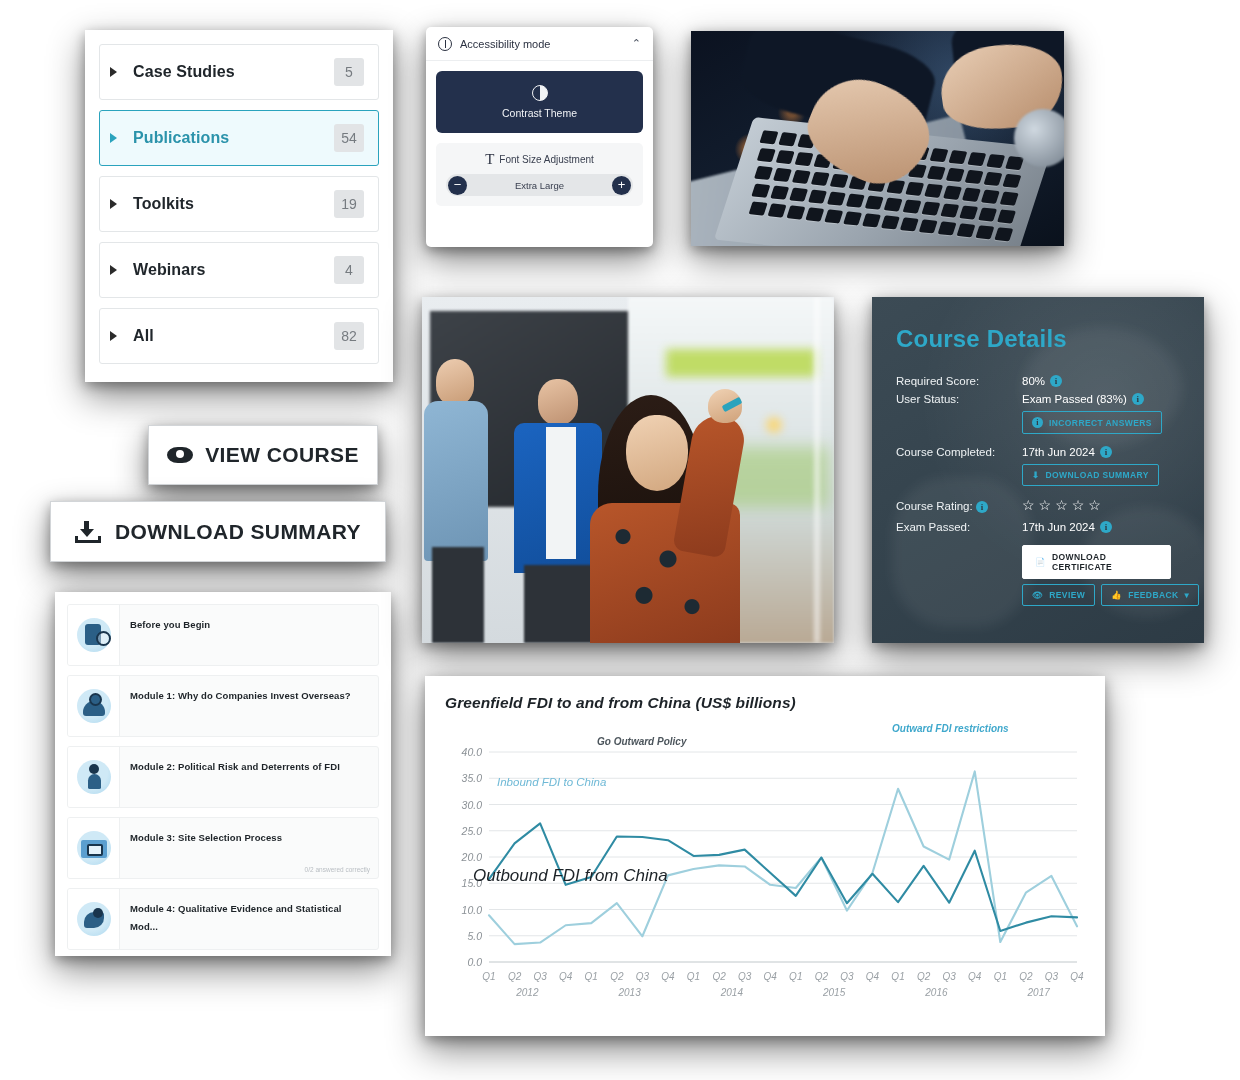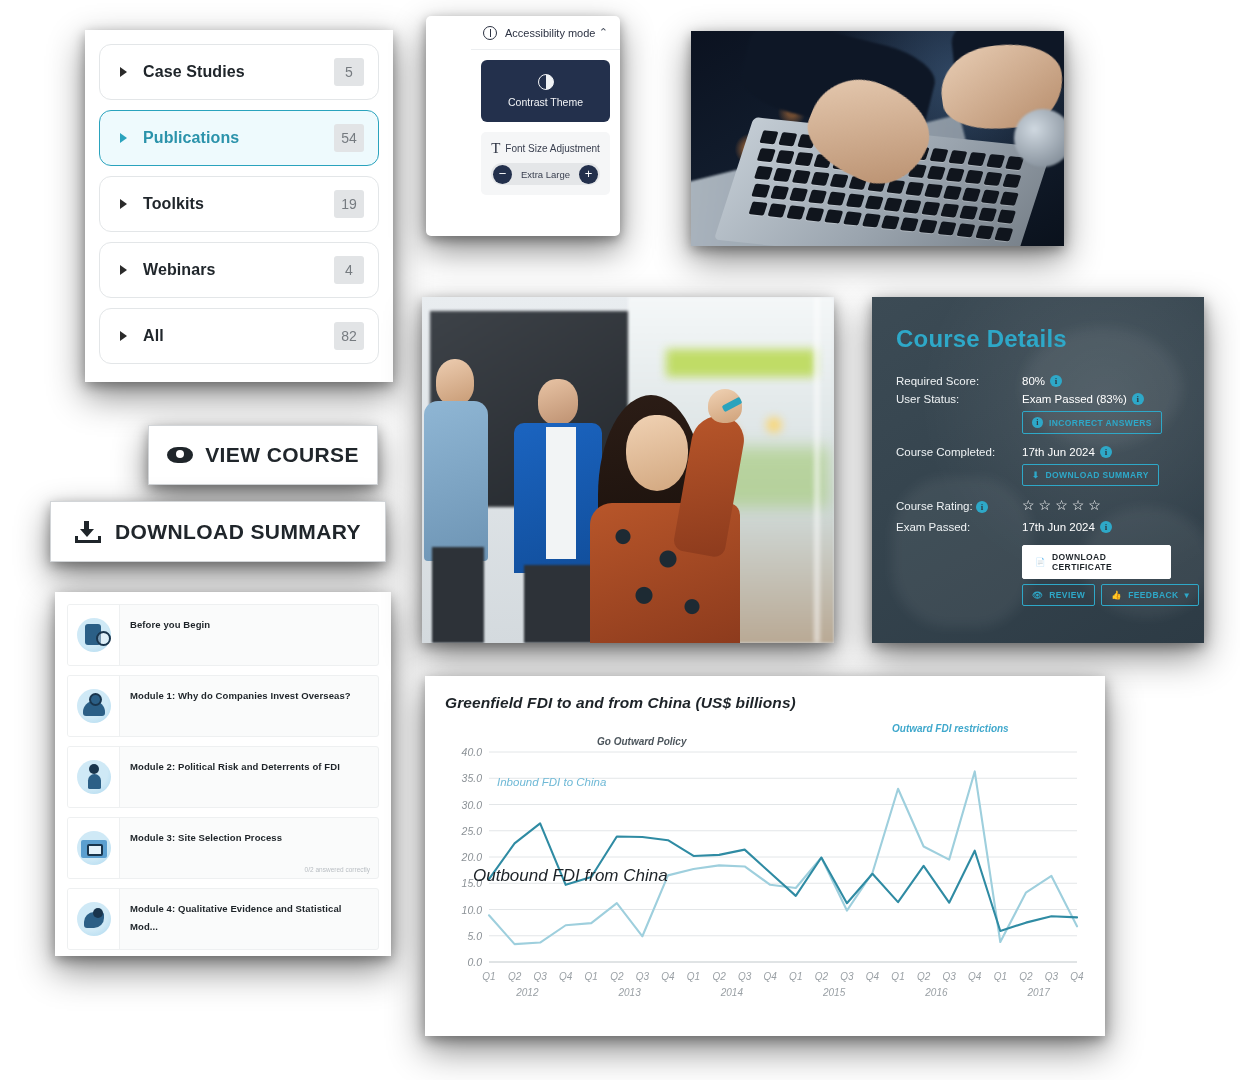--- a/index.html
+++ b/index.html
@@ -16,41 +16,41 @@
     position: absolute;
     background: #ffffff;
     box-shadow: 0 14px 34px rgba(0,0,0,0.46), 0 4px 12px rgba(0,0,0,0.34);
   }
 
   
   #cat-card { left: 85px; top: 30px; width: 308px; height: 352px; padding: 14px; }
   .cat-item {
     display: flex; align-items: center;
     height: 56px; margin-bottom: 10px;
-    border: 1px solid #e3e6e8; border-radius: 12px;
-    padding: 0 14px 0 20px; background: #fff;
+    border: 1px solid #e3e6e8; border-radius: 3px;
+    padding: 0 14px 0 10px; background: #fff;
   }
   .cat-item:last-child { margin-bottom: 0; }
   .cat-item.active { border: 1px solid #2aa3bd; background: #eefafd; }
   .cat-tri {
     width: 0; height: 0; margin-right: 16px;
     border-left: 7px solid #2b2b2b;
     border-top: 5px solid transparent; border-bottom: 5px solid transparent;
   }
   .cat-item.active .cat-tri { border-left-color: #2aa3bd; }
   .cat-label { flex: 1; font-size: 16px; font-weight: bold; color: #20262b; letter-spacing: .1px; }
   .cat-item.active .cat-label { color: #2b93ab; }
   .cat-badge {
     min-width: 30px; height: 28px; line-height: 28px; text-align: center;
     background: #e2e4e6; border-radius: 3px; color: #767b80;
     font-size: 14px; padding: 0 6px;
   }
 
   
-  #acc-card { left: 426px; top: 16px; width: 194px; height: 220px; border-radius: 5px; overflow: hidden; padding-left: 45px; }
+  #acc-card { left: 426px; top: 27px; width: 227px; height: 220px; border-radius: 5px; overflow: hidden; }
   .acc-head { display: flex; align-items: center; height: 34px; padding: 0 12px; border-bottom: 1px solid #eceef0; }
   .acc-head .ico {
     width: 14px; height: 14px; border: 1.2px solid #2c3242; border-radius: 50%;
     margin-right: 8px; position: relative; flex: none;
   }
   .acc-head .ico::after {
     content: ""; position: absolute; left: 5.5px; top: 2px; width: 1.4px; height: 8px;
     background: #2c3242;
   }
   .acc-title { font-size: 11px; color: #2c3242; flex: 1; }

